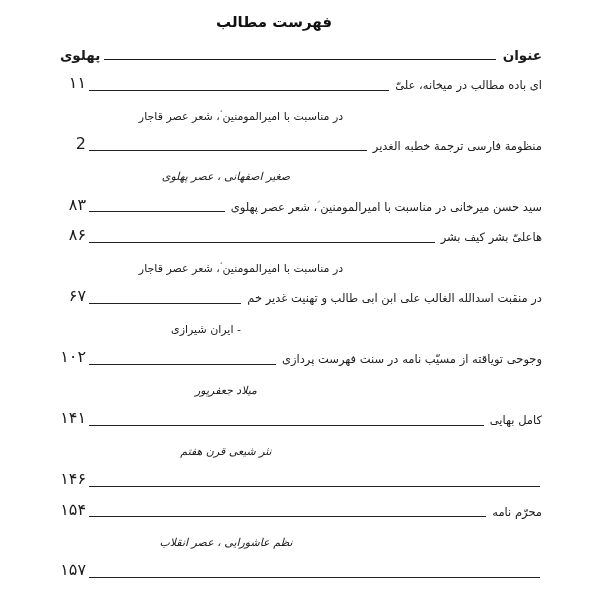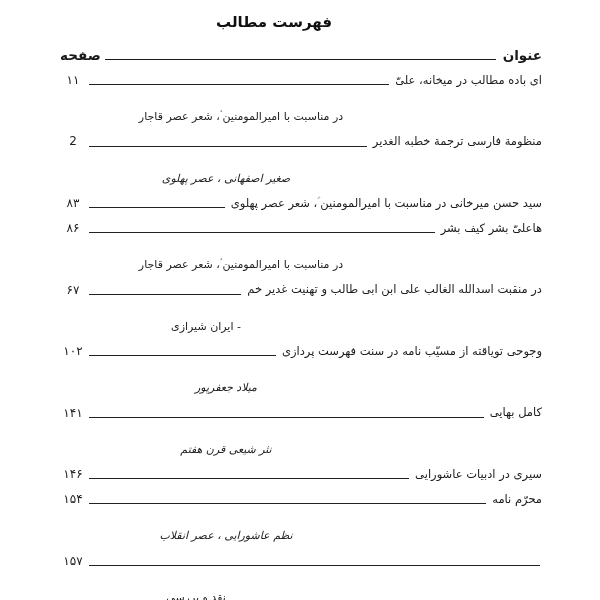--- a/index.html
+++ b/index.html
@@ -86,34 +86,34 @@
   }
   .entry .e-leader {
     flex: 1 1 auto;
     border-bottom: 1px solid #222;
     height: 9px;
     margin: 0 2px 3px 3px;
     min-width: 8px;
   }
   .entry .e-page {
     white-space: nowrap;
-    font-size: 12px;
+    font-size: 16px;
     min-width: 26px;
-    text-align: center;
+    text-align: right;
     direction: ltr;
     unicode-bidi: embed;
   }
 
   
   .subline {
     direction: rtl;
     text-align: center;
     font-size: 11px;
     line-height: 1.3;
-    margin-top: 22px;
+    margin-top: 16px;
     color: #222;
     padding-left: 0px;
     padding-right: 0px;
   }
   .subline.offset-a { padding-right: 120px; }
   .subline.offset-b { padding-right: 150px; font-style: italic; }
   .subline.offset-d { padding-right: 190px; }
   .subline.offset-e { padding-right: 210px; }
 </style>
 </head>
@@ -121,21 +121,21 @@
 
 <div class="page">
 
   <div class="doc-title">فهرست مطالب</div>
 
   <div class="toc">
 
     <div class="head-row">
       <span class="h-title">عنوان</span>
       <span class="h-leader"></span>
-      <span class="h-page">صفحه</span>
+      <span class="h-page">پهلوی</span>
     </div>
 
     <div id="entries-container">
         <div class="entry">
           <span class="e-title">ای باده مطالب در میخانه، علیّ</span>
           <span class="e-leader"></span>
           <span class="e-page">۱۱</span>
         </div>
         <div class="subline offset-a">در مناسبت با امیرالمومنین ؑ، شعر عصر قاجار</div>
         <div class="entry">
@@ -167,21 +167,20 @@
           <span class="e-page">۱۰۲</span>
         </div>
         <div class="subline offset-b">میلاد جعفرپور</div>
         <div class="entry">
           <span class="e-title">کامل بهایی</span>
           <span class="e-leader"></span>
           <span class="e-page">۱۴۱</span>
         </div>
         <div class="subline offset-b">نثر شیعی قرن هفتم</div>
         <div class="entry">
-          <span class="e-title">سیری در ادبیات عاشورایی</span>
           <span class="e-leader"></span>
           <span class="e-page">۱۴۶</span>
         </div>
         <div class="entry">
           <span class="e-title">محرّم نامه</span>
           <span class="e-leader"></span>
           <span class="e-page">۱۵۴</span>
         </div>
         <div class="subline offset-b">نظم عاشورایی ، عصر انقلاب</div>
         <div class="entry">

